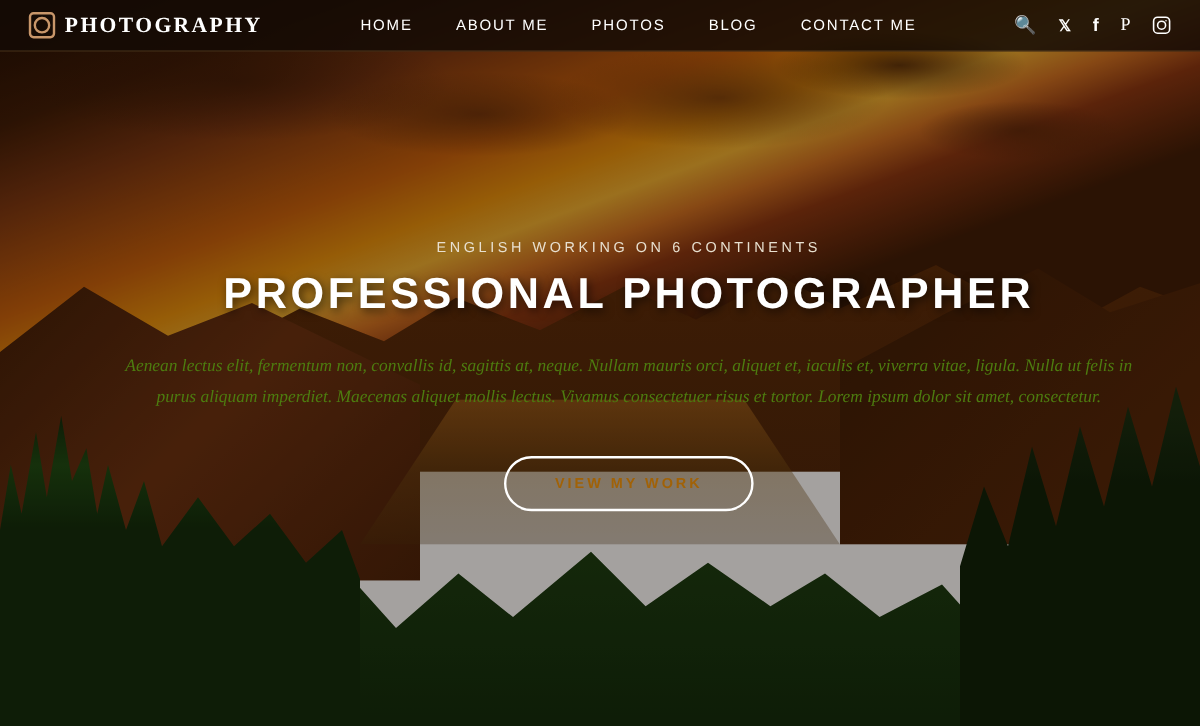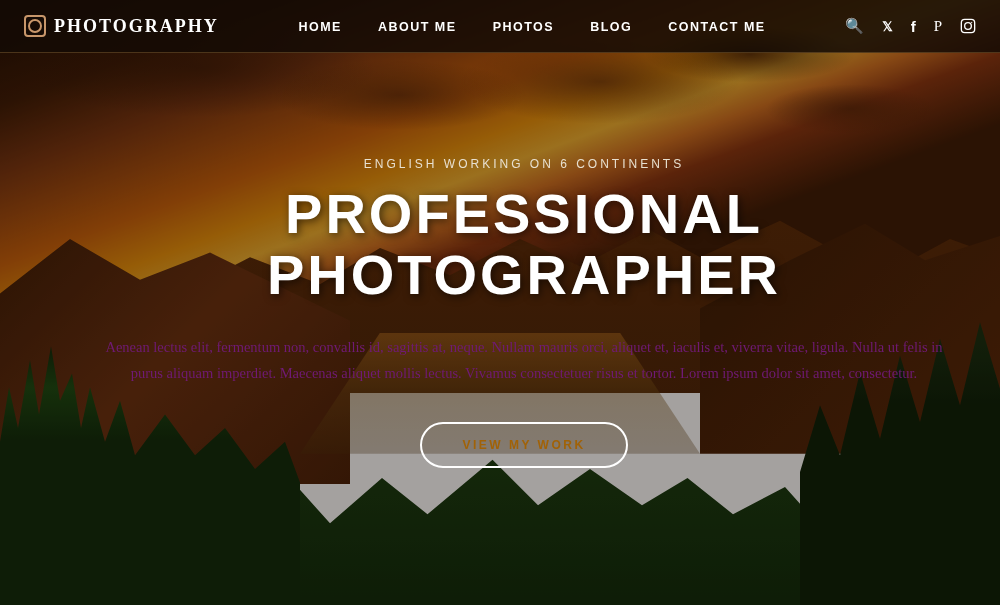--- a/index.html
+++ b/index.html
@@ -9,21 +9,21 @@
       width: 1000px;
       height: 605px;
       overflow: hidden;
       position: relative;
     }
 
     
     nav {
       position: absolute;
       top: 0; left: 0; right: 0;
-      height: 53px;
+      height: 43px;
       background: rgba(20, 10, 5, 0.85);
       display: flex;
       align-items: center;
       justify-content: space-between;
       padding: 0 24px;
       z-index: 10;
       border-bottom: 1px solid rgba(200,150,80,0.3);
     }
 
     .nav-logo {
@@ -61,21 +61,21 @@
       gap: 36px;
       list-style: none;
     }
 
     .nav-links li a {
       color: #fff;
       text-decoration: none;
       font-size: 12.5px;
       letter-spacing: 1.5px;
       font-family: Arial, sans-serif;
-      font-weight: 700;
+      font-weight: 400;
       text-transform: uppercase;
       text-align: center;
     }
 
     .nav-icons {
       display: flex;
       align-items: center;
       gap: 18px;
     }
 
@@ -246,37 +246,38 @@
       font-size: 12px;
       letter-spacing: 3px;
       text-transform: uppercase;
       color: #e8e0d0;
       font-family: Arial, sans-serif;
       margin-bottom: 12px;
       font-weight: 400;
     }
 
     .hero-title {
-      font-size: 56px;
+      font-size: 36px;
       font-weight: 900;
       letter-spacing: 3px;
       text-transform: uppercase;
       font-family: Arial, sans-serif;
       line-height: 1.1;
       margin-bottom: 28px;
       text-shadow: 2px 2px 8px rgba(0,0,0,0.6);
     }
 
     .hero-description {
       font-size: 14.5px;
       line-height: 1.8;
-      color: #701a75;
+      color: #4d7c0f;
       max-width: 870px;
       margin: 0 auto 36px;
       font-family: Georgia, serif;
+      font-style: italic;
     }
 
     .hero-cta {
       display: inline-block;
       border: 2px solid #fff;
       border-radius: 30px;
       padding: 14px 40px;
       color: #a16207;
       font-size: 12px;
       letter-spacing: 2.5px;

